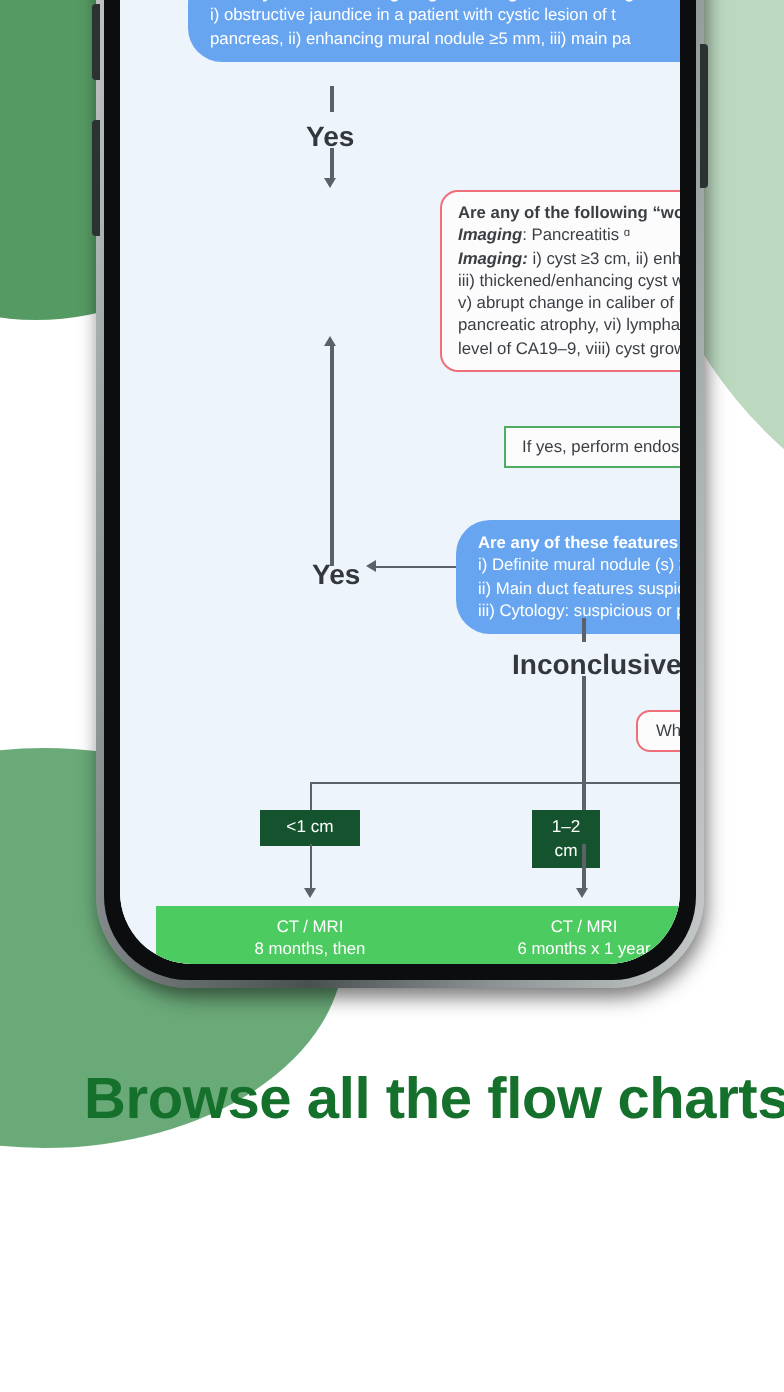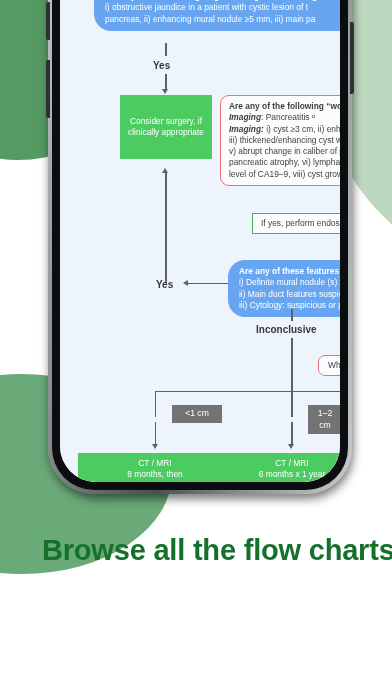--- a/index.html
+++ b/index.html
@@ -175,26 +175,25 @@
   .node-red-outline .lbl-i { font-style: italic; font-weight: bold; }
 
   .node-green-outline {
     background: #fcfcfd;
     border: 1px solid #4FAD63;
     padding: 4px 8px;
     color: #3b3f44;
   }
 
   .node-cyan {
-    background: #737373;
+    background: #14532d;
     color: #ffffff;
     text-align: center;
     padding: 3px 8px;
     font-size: 8.6px;
-    margin-left: 42px;
   }
 
   
   .line-v { position: absolute; width: 1.4px; background: #5b6166; }
   .line-h { position: absolute; height: 1.4px; background: #5b6166; }
 
   .arrow-down {
     position: absolute;
     width: 0; height: 0;
     border-left: 3.6px solid transparent;
@@ -211,21 +210,21 @@
   .arrow-left {
     position: absolute;
     width: 0; height: 0;
     border-top: 3.6px solid transparent;
     border-bottom: 3.6px solid transparent;
     border-right: 5.4px solid #5b6166;
   }
 
   .edge-label {
     position: absolute;
-    font-size: 10px;
+    font-size: 14px;
     font-weight: bold;
     color: #34383d;
     white-space: nowrap;
   }
 
   
   #browse-headline {
     position: absolute;
     left: 42px;
     top: 534px;
@@ -262,23 +261,20 @@
             <div class="node-title">Are any of the following “high-risk stigmata” of malign</div>
             <div>i) obstructive jaundice in a patient with cystic lesion of t</div>
             <div>pancreas, ii) enhancing mural nodule ≥5 mm, iii) main pa</div>
           </div>
 
           <div class="line-v" style="left:105.3px; top:143px; height:13px;"></div>
           <div class="edge-label" style="left:93px; top:159px;">Yes</div>
           <div class="line-v" style="left:105.3px; top:174px; height:16px;"></div>
           <div class="arrow-down" style="left:102.4px; top:189px;"></div>
 
-          <div class="node node-green-fill" style="left:60px; top:195px; width:92px; height:64px;">
-            <span>Consider surgery, if clinically appropriate</span>
-          </div>
 
           <div class="arrow-up" style="left:102.4px; top:268px;"></div>
           <div class="line-v" style="left:105.3px; top:273px; height:110px;"></div>
 
           <div class="node node-red-outline" style="left:160px; top:195px; width:248px;">
             <div class="lbl-b">Are any of the following “worrisome fea</div>
             <div>
               <span class="lbl-i">Imaging</span><span>: Pancreatitis ᵅ</span>
             </div>
             <div>

